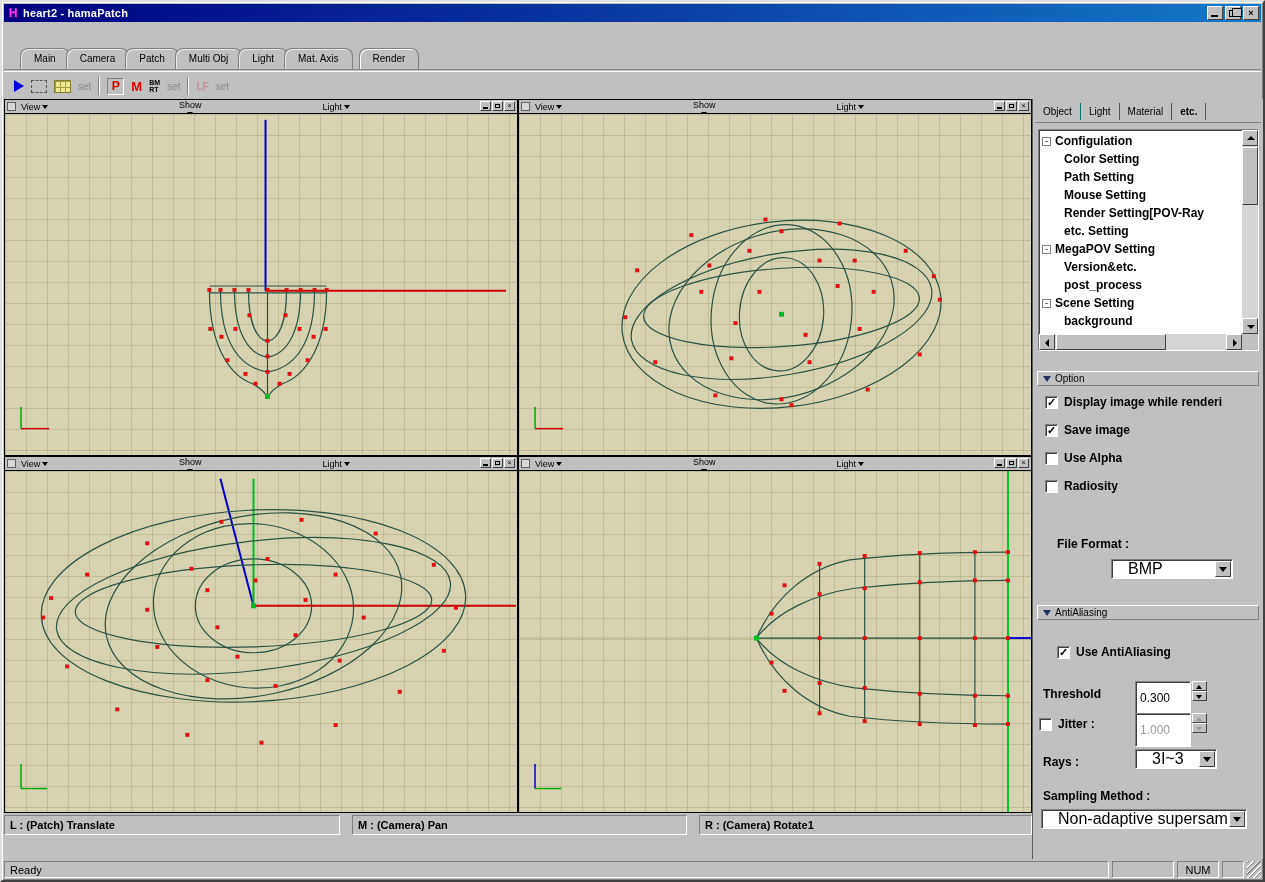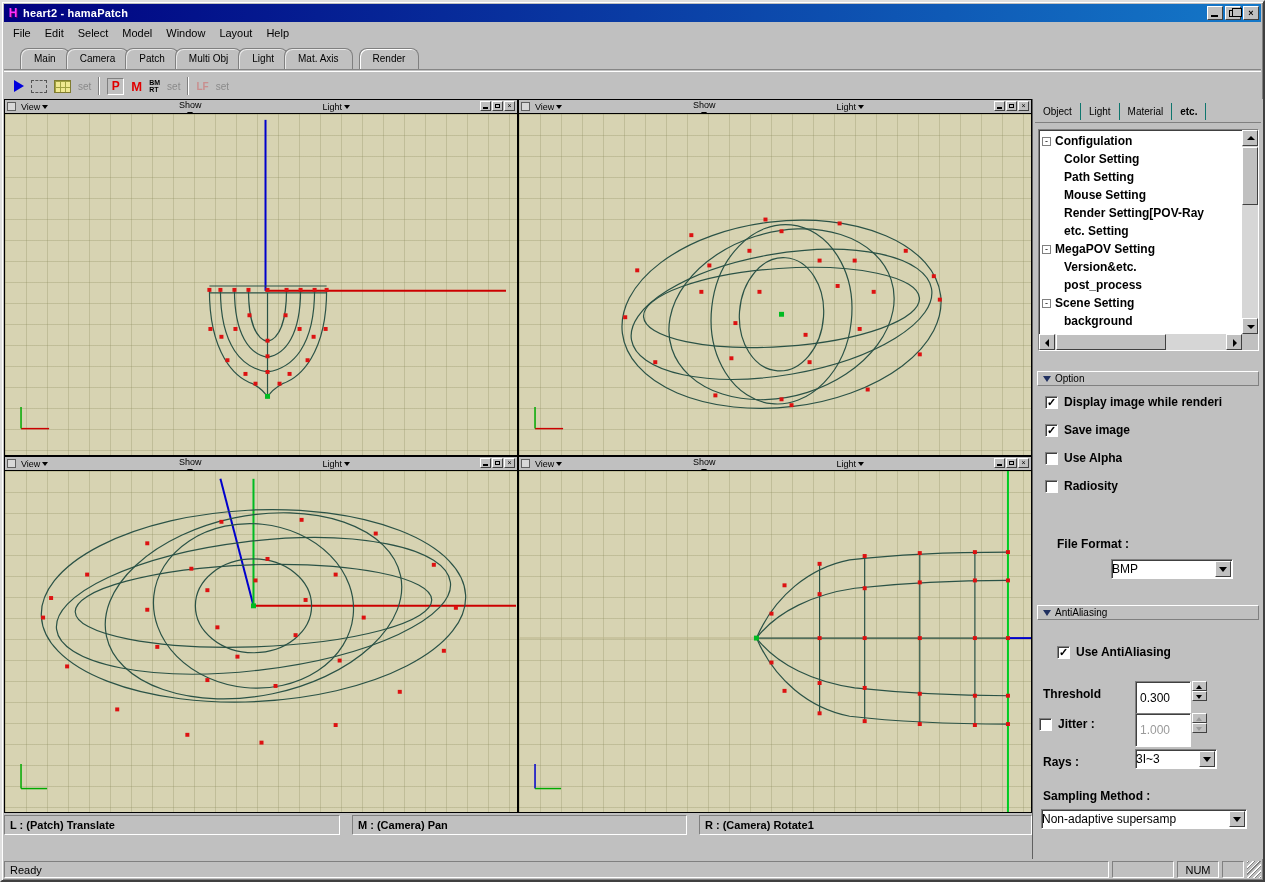--- a/index.html
+++ b/index.html
@@ -110,21 +110,21 @@
 
   .cbrow { position:absolute; display:flex; align-items:center; gap:6px; }
   .checkbox { width:13px; height:13px; background:#fff; border:1px solid; border-color:#808080 #fff #fff #808080;
     box-shadow: inset 1px 1px 0 #404040; flex:0 0 auto; }
   .checkbox.on::after { content:"✓"; display:block; text-align:center; font-size:11px; line-height:11px; font-weight:700; color:#000; }
   .cblabel { font-weight:700; font-size:12px; white-space:nowrap; overflow:hidden; max-width:200px; }
 
   .flabel { position:absolute; font-weight:700; font-size:12px; }
   .dropdown { position:absolute; height:20px; background:#fff; border:1px solid; border-color:#808080 #fff #fff #808080;
     box-shadow: inset 1px 1px 0 #404040; display:flex; align-items:center; }
-  .dd-value { flex:1; padding:0 0; font-size:12px; white-space:nowrap; overflow:hidden; }
+  .dd-value { flex:1; padding:0 16px; font-size:16px; white-space:nowrap; overflow:hidden; }
   .dd-btn { width:16px; height:16px; margin:1px; background:#c0c0c0; border:1px solid; border-color:#fff #404040 #404040 #fff;
     display:flex; align-items:center; justify-content:center; flex:0 0 auto; }
   .dd-btn::after { content:""; width:0; height:0; border-left:4px solid transparent; border-right:4px solid transparent; border-top:5px solid #000; }
 
   .numfield { position:absolute; height:20px; width:56px; background:#fff; border:1px solid; border-color:#808080 #fff #fff #808080;
     box-shadow: inset 1px 1px 0 #404040; font-size:12px; padding:16px 4px; font-family:"Liberation Sans",sans-serif; }
   .numfield.disabled { color:#9a9a9a; }
   .spin { position:absolute; width:15px; height:20px; display:flex; flex-direction:column; }
   .spin span { flex:1; background:#c0c0c0; border:1px solid; border-color:#fff #404040 #404040 #fff; position:relative; }
   .spin span::after { content:""; position:absolute; left:3px; }
@@ -151,29 +151,20 @@
       <span class="tbtn">
           <span class="glyph-min"></span>
         </span>
       <span class="tbtn">
           <span class="glyph-restore"></span>
         </span>
       <span class="tbtn close">×</span>
     </span>
   </div>
 
-  <div class="menubar">
-    <span class="menu-item">File</span>
-    <span class="menu-item">Edit</span>
-    <span class="menu-item">Select</span>
-    <span class="menu-item">Model</span>
-    <span class="menu-item">Window</span>
-    <span class="menu-item">Layout</span>
-    <span class="menu-item">Help</span>
-  </div>
 
   <div class="tabsrow">
     <span class="tab">Main</span>
     <span class="tab">Camera</span>
     <span class="tab">Patch</span>
     <span class="tab">Multi Obj</span>
     <span class="tab">Light</span>
     <span class="tab">Mat. Axis</span>
     <span class="tab active">Render</span>
   </div>

